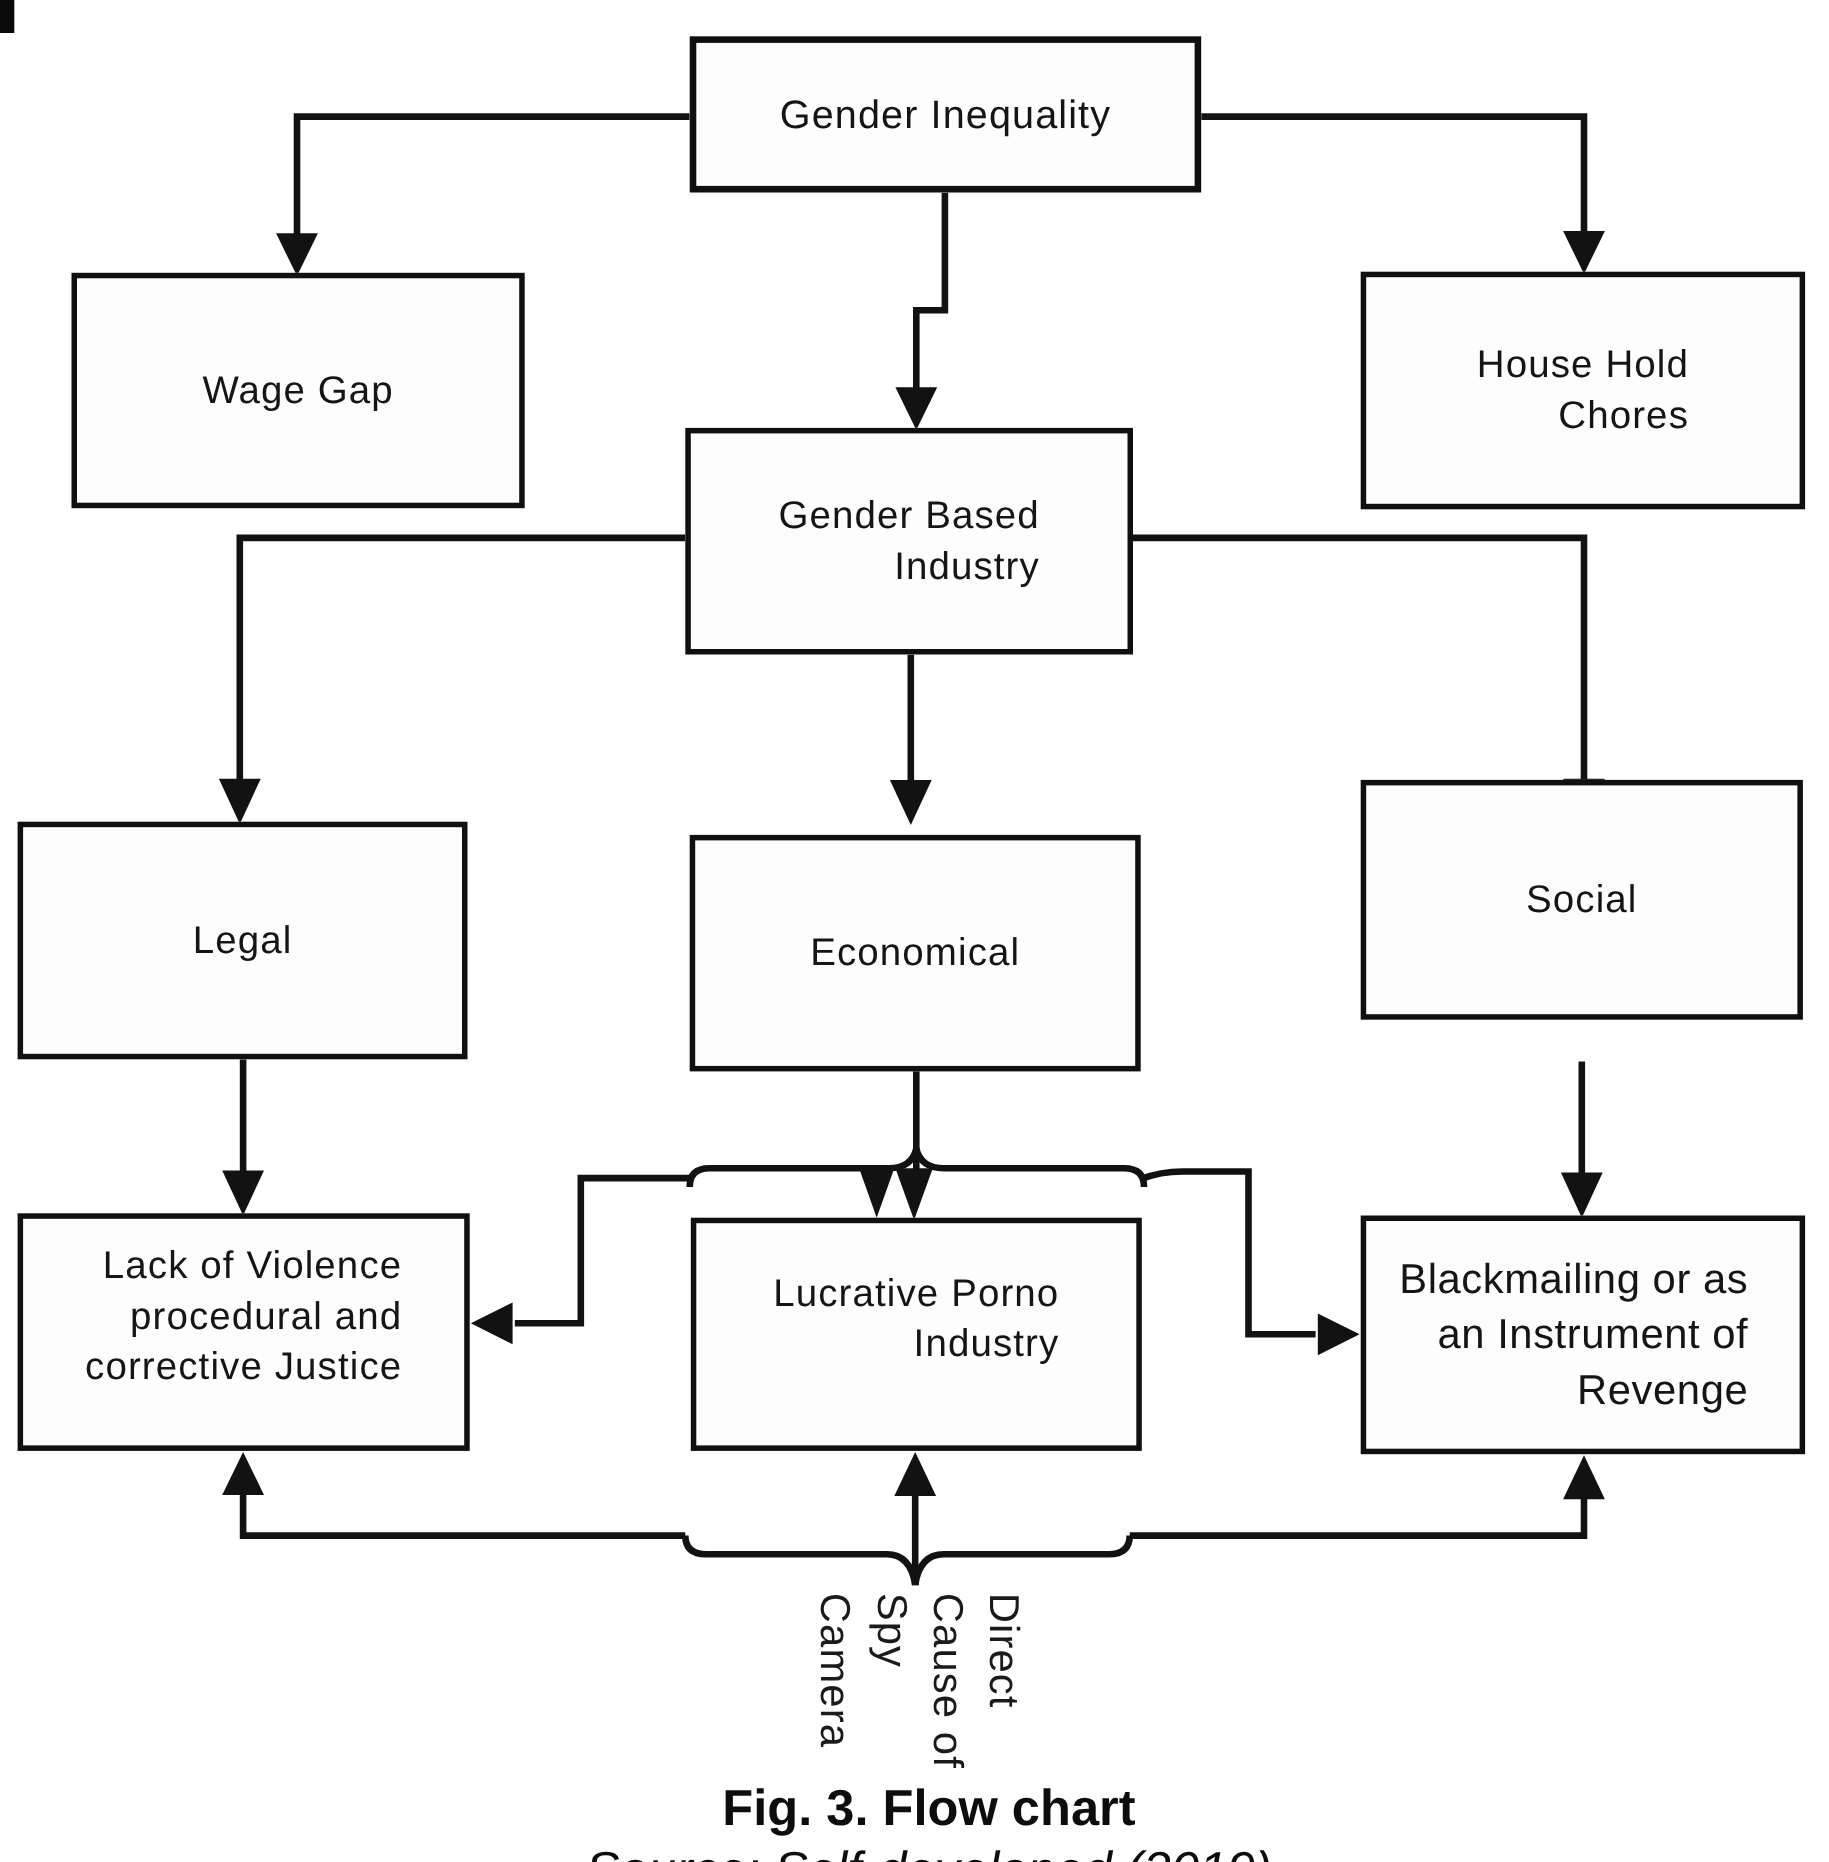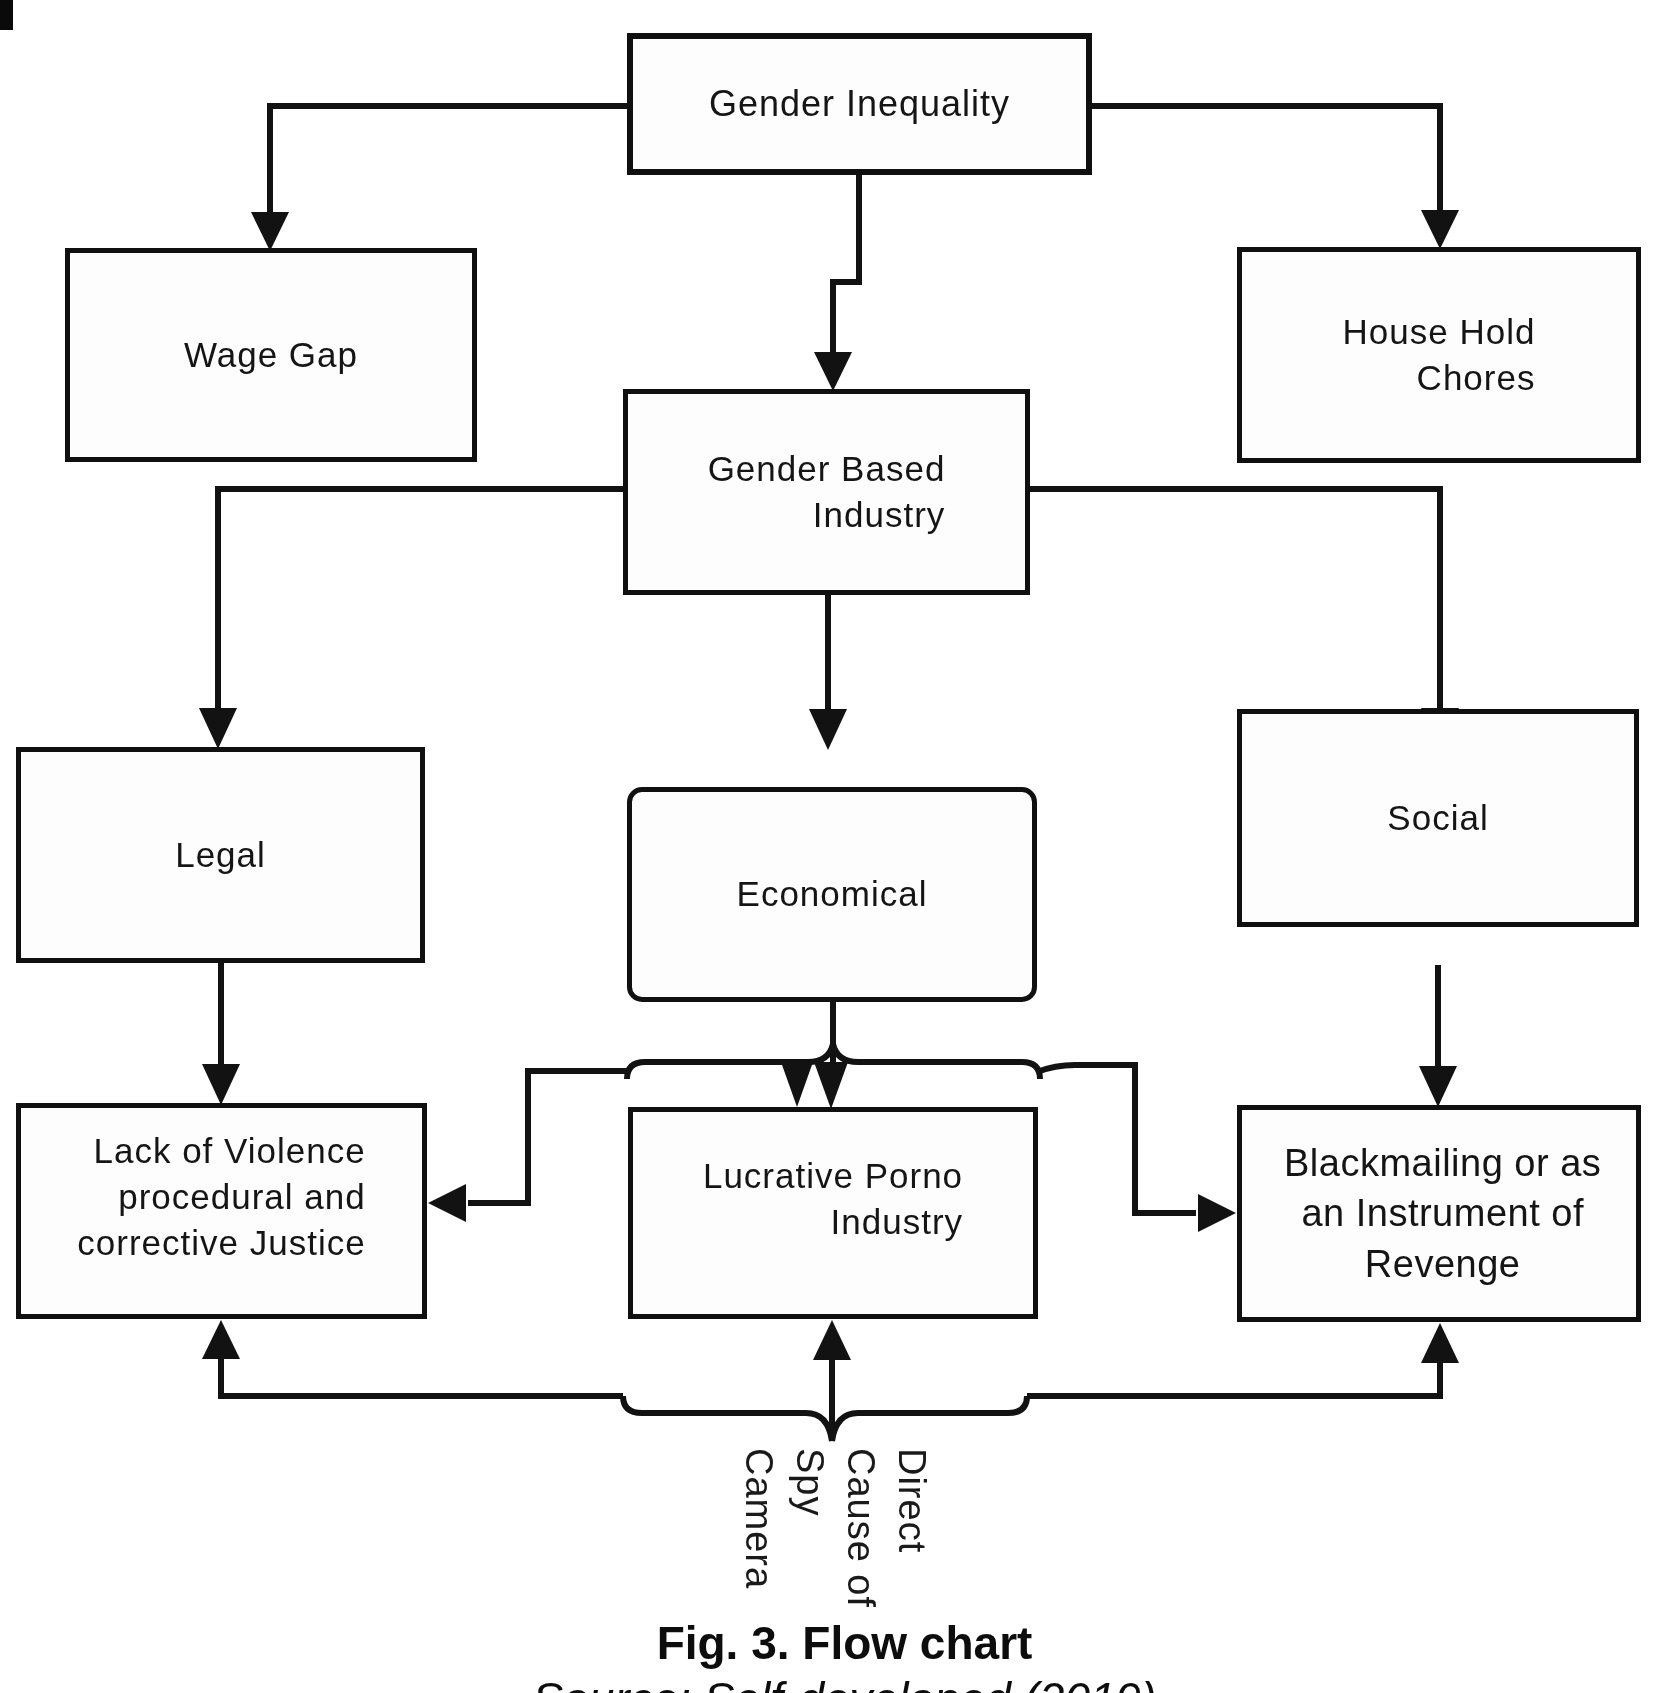--- a/index.html
+++ b/index.html
@@ -26,22 +26,22 @@
     font-size: 35px;
     font-weight: 500;
     letter-spacing: 1px;
     line-height: 1.32;
     white-space: pre-line;
     color: #151515;
   }
   .node.root { border-width: 6px; font-size: 36px; }
   .node.left-text {
     justify-content: flex-start;
-    text-align: center;
-    padding: 0 14px 0 42px;
+    text-align: right;
+    padding: 0 14px 0 30px;
     font-size: 38px;
     letter-spacing: 0.5px;
   }
   .node.lift { padding-bottom: 28px; }
   .rotated-label {
     position: absolute;
     z-index: 2;
     left: 835px;
     top: 1528px;
     transform: translate(-50%, -50%) rotate(90deg);
@@ -167,21 +167,21 @@
   <div class="node" style="left:65px; top:248px; width:412px; height:214px;">Wage Gap</div>
 
   <div class="node" style="left:1237px; top:247px; width:404px; height:216px;">House Hold
 Chores</div>
 
   <div class="node" style="left:623px; top:389px; width:407px; height:206px;">Gender Based
 Industry</div>
 
   <div class="node" style="left:16px; top:747px; width:409px; height:216px;">Legal</div>
 
-  <div class="node" style="left:627px; top:787px; width:410px; height:215px;border-radius:15px;">Economical</div>
+  <div class="node" style="left:627px; top:759px; width:410px; height:215px;">Economical</div>
 
   <div class="node" style="left:1237px; top:709px; width:402px; height:218px;">Social</div>
 
   <div class="node lift" style="left:16px; top:1103px; width:411px; height:216px;">Lack of Violence
 procedural and
 corrective Justice</div>
 
   <div class="node lift" style="left:628px; top:1107px; width:410px; height:212px;">Lucrative Porno
 Industry</div>
 

